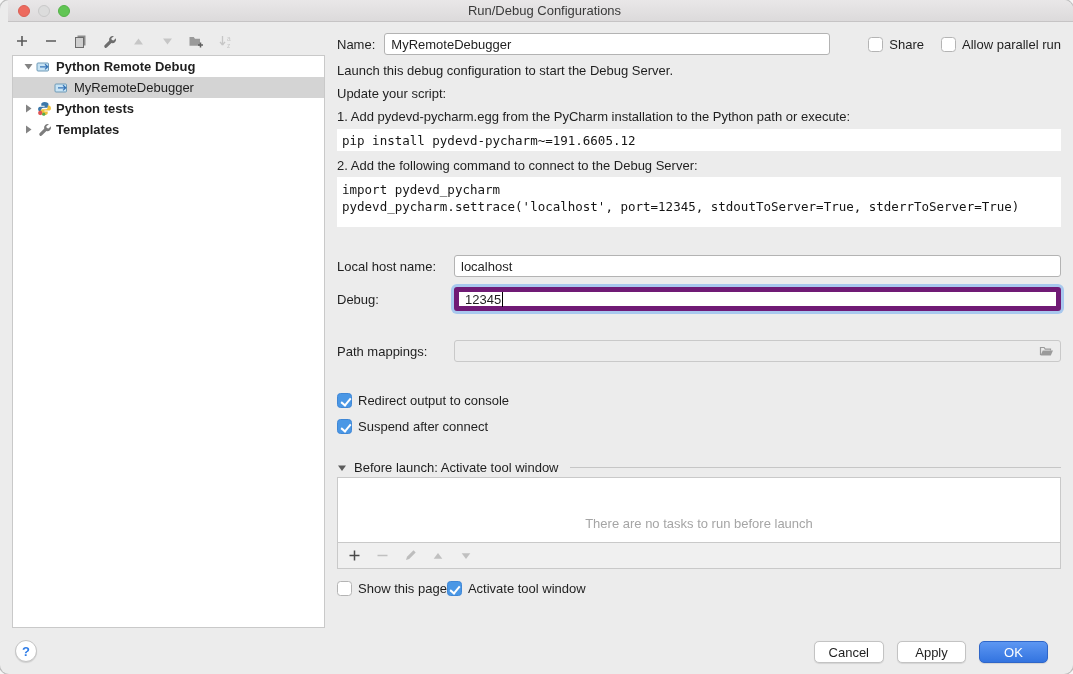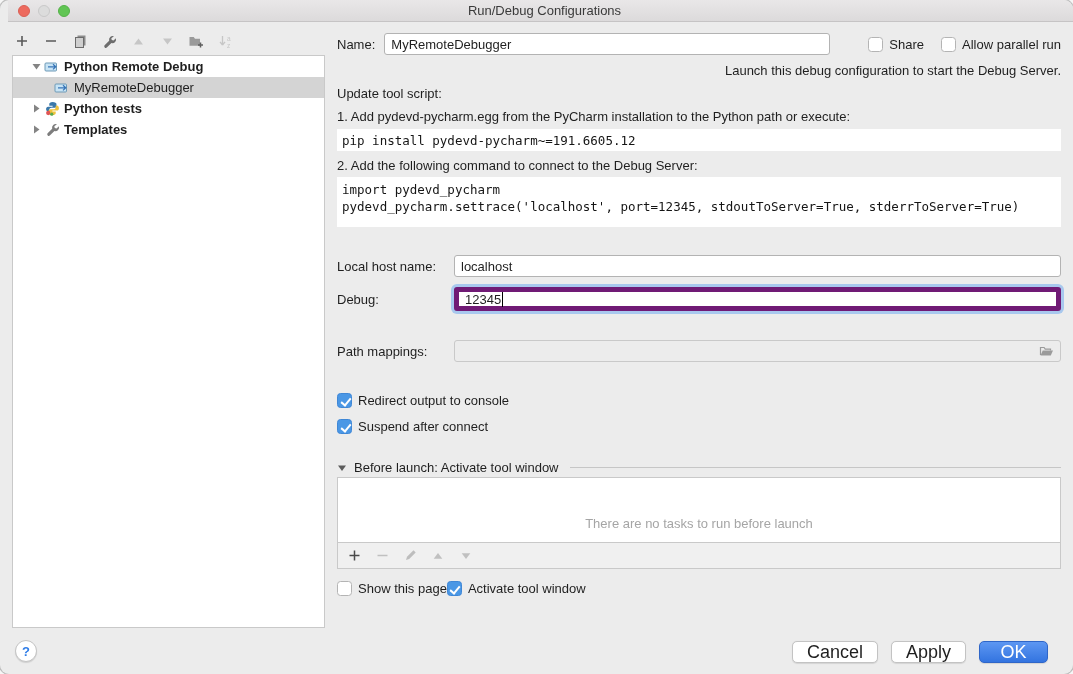--- a/index.html
+++ b/index.html
@@ -20,21 +20,21 @@
   .light.min{background:#dcdcdc; border:1px solid #c8c8c8;}
   .light.zoom{background:#61c554; border:1px solid #54b148;}
   .title{position:absolute; left:0; right:0; top:3px; text-align:center; color:#3a3a3a; font-size:13px;}
   
   .side-toolbar{position:absolute; left:14px; top:33px; display:flex; align-items:center; gap:13px;}
   .tb-btn{width:16px; height:16px; display:flex; align-items:center; justify-content:center;}
   .tree-panel{
     position:absolute; left:12px; top:55px; width:313px; height:573px;
     background:#ffffff; border:1px solid #c9c9c9; overflow:hidden;
   }
-  .tree-row{display:flex; align-items:center; height:21px; padding-left:16px; cursor:default;}
+  .tree-row{display:flex; align-items:center; height:21px; padding-left:8px; cursor:default;}
   .tree-row.selected{background:#d4d4d4;}
   .tree-row .twisty{width:14px; display:flex; justify-content:center;}
   .tree-row .t-icon{width:18px; display:flex; justify-content:center;}
   .tree-row.lvl2{padding-left:40px;}
   .tree-label{margin-left:3px; white-space:nowrap;}
   .tree-label.bold{font-weight:bold;}
   
   .main{position:absolute; left:337px; top:28px; width:724px;}
   .row{display:flex; align-items:center;}
   .name-row{margin-top:5px; height:22px;}
@@ -94,21 +94,21 @@
   
   .help-btn{
     position:absolute; left:15px; top:640px; width:22px; height:22px; border-radius:50%;
     background:#fff; border:1px solid #c4c4c4; color:#2f7de8; font-weight:bold;
     display:flex; align-items:center; justify-content:center; font-size:13px;
     box-shadow:0 1px 1px rgba(0,0,0,.12);
   }
   .footer-btns{position:absolute; right:25px; top:641px; display:flex; gap:13px;}
   .btn{
     min-width:69px; height:22px; padding:0 14px; border-radius:5px; background:#fff;
-    border:1px solid #c3c3c3; font-family:"Liberation Sans",sans-serif; font-size:18px;
+    border:1px solid #c3c3c3; font-family:"Liberation Sans",sans-serif; font-size:13px;
     color:#1f1f1f; display:flex; align-items:center; justify-content:center;
     box-shadow:0 0.5px 1px rgba(0,0,0,.1);
   }
   .btn.primary{
     background:linear-gradient(#5d97f2,#3374e0); border-color:#2f66c8; color:#fff;
   }
   svg{display:block;}
 </style>
 </head>
 <body>
@@ -234,22 +234,22 @@
       <span class="cb-row" style="margin-left:38px;">
         <span class="cb"></span>
         <span class="cb-label">Share</span>
       </span>
       <span class="cb-row" style="margin-left:17px;">
         <span class="cb"></span>
         <span class="cb-label">Allow parallel run</span>
       </span>
     </div>
 
-    <div class="para" style="margin-top:8px;text-align:right;">Launch this debug configuration to start the Debug Server.</div>
-    <div class="para">Update tool script:</div>
+    <div class="para" style="margin-top:8px;">Launch this debug configuration to start the Debug Server.</div>
+    <div class="para">Update your script:</div>
     <div class="para">1. Add pydevd-pycharm.egg from the PyCharm installation to the Python path or execute:</div>
 
     <div class="codeblock pip">pip install pydevd-pycharm~=191.6605.12</div>
 
     <div class="para">2. Add the following command to connect to the Debug Server:</div>
 
     <div class="codeblock code2"><span>import pydevd_pycharm</span>
 <span>pydevd_pycharm.settrace('localhost', port=12345, stdoutToServer=True, stderrToServer=True)</span></div>
 
     <div class="field-row lh-row">

